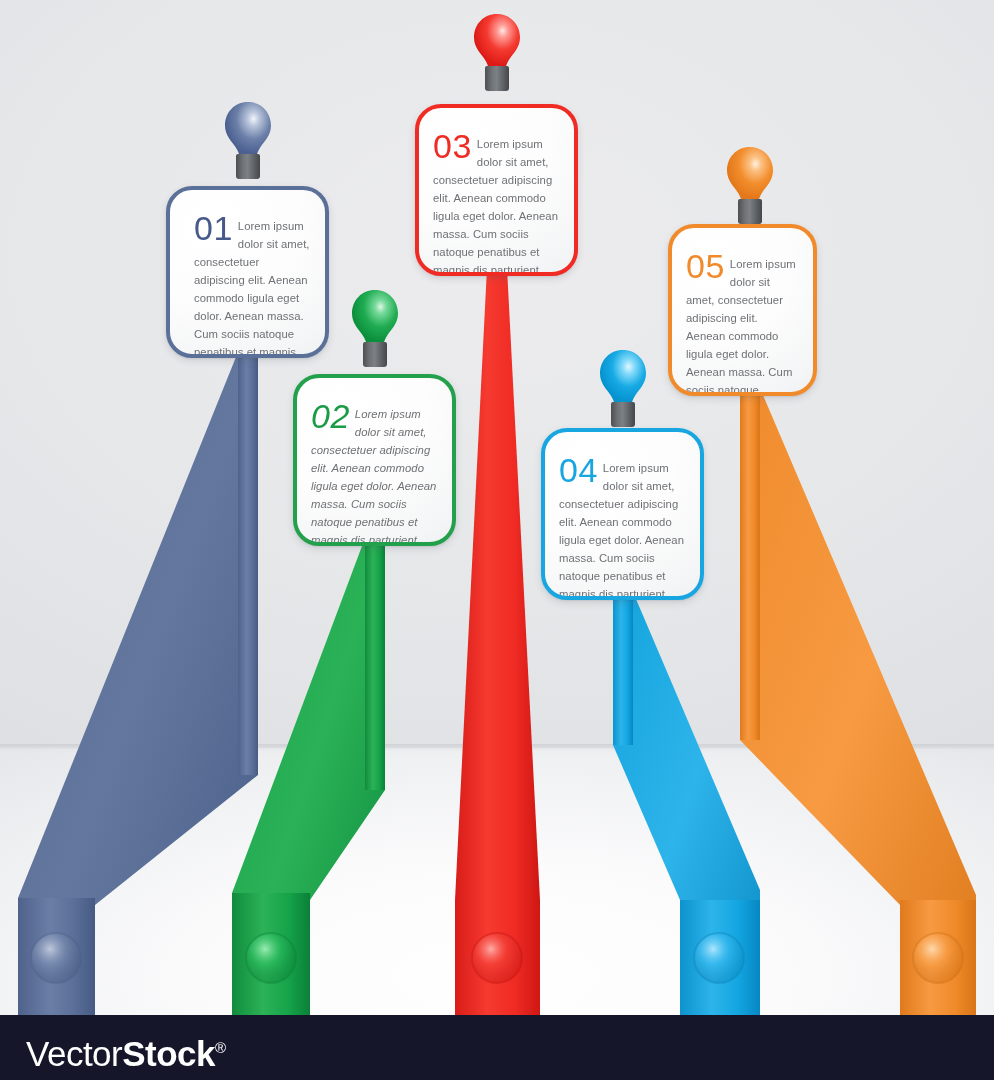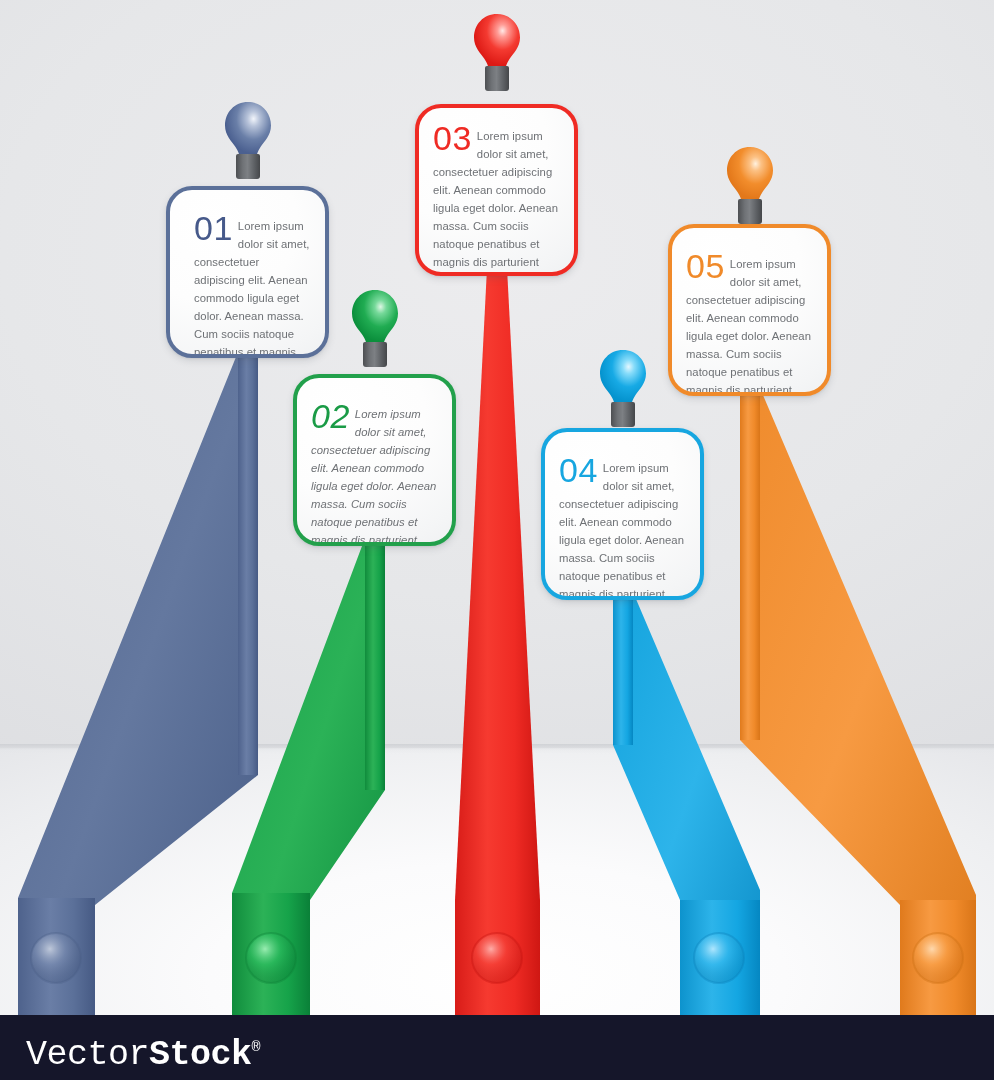--- a/index.html
+++ b/index.html
@@ -87,21 +87,21 @@
     position:absolute;left:0;top:1015px;
     width:994px;height:65px;
     background:#15162a;
   }
   #logo{
     position:absolute;left:26px;top:14px;
     font-size:35px;
     line-height:38px;
     color:#ffffff;
     letter-spacing:-.5px;
-    font-family:Liberation Mono, monospace;
+    font-family:Liberation Sans, sans-serif;
     white-space:nowrap;
   }
   #logo .light{font-weight:300;}
   #logo .bold{font-weight:700;}
   #logo .reg{font-size:15px;vertical-align:super;font-weight:400;}
   #siteurl{
     position:absolute;right:24px;top:27px;
     font-size:21px;
     color:#ffffff;
     font-family:"Liberation Sans",sans-serif;
@@ -332,34 +332,34 @@
   </div>
 
   <div class="card" style="left:293px;top:374px;width:163px;height:172px;border-width:4px;border-color:#22a04b;">
     <div class="card-inner" style="top:26px;font-style:italic;">
       <span class="card-num" style="color:#1a9b46;">02</span>
       <span class="card-text">Lorem ipsum dolor sit amet, consectetuer adipiscing elit. Aenean commodo ligula eget dolor. Aenean massa. Cum sociis natoque penatibus et magnis dis parturient montes, nascetur ridiculus</span>
     </div>
   </div>
 
   <div class="card" style="left:415px;top:104px;width:163px;height:172px;border-width:4px;border-color:#ef2b24;">
-    <div class="card-inner" style="top:18px;">
+    <div class="card-inner" style="top:26px;">
       <span class="card-num" style="color:#ef2b24;">03</span>
       <span class="card-text">Lorem ipsum dolor sit amet, consectetuer adipiscing elit. Aenean commodo ligula eget dolor. Aenean massa. Cum sociis natoque penatibus et magnis dis parturient montes, nascetur ridiculus</span>
     </div>
   </div>
 
   <div class="card" style="left:541px;top:428px;width:163px;height:172px;border-width:4px;border-color:#17a6e0;">
     <div class="card-inner" style="top:26px;">
       <span class="card-num" style="color:#17a6e0;">04</span>
       <span class="card-text">Lorem ipsum dolor sit amet, consectetuer adipiscing elit. Aenean commodo ligula eget dolor. Aenean massa. Cum sociis natoque penatibus et magnis dis parturient montes, nascetur ridiculus</span>
     </div>
   </div>
 
-  <div class="card" style="left:668px;top:224px;width:163px;height:172px;border-width:4px;border-color:#f08a2a;">
+  <div class="card" style="left:668px;top:224px;width:149px;height:172px;border-width:4px;border-color:#f08a2a;">
     <div class="card-inner" style="top:26px;">
       <span class="card-num" style="color:#f08a2a;">05</span>
       <span class="card-text">Lorem ipsum dolor sit amet, consectetuer adipiscing elit. Aenean commodo ligula eget dolor. Aenean massa. Cum sociis natoque penatibus et magnis dis parturient montes, nascetur ridiculus</span>
     </div>
   </div>
 
   <div id="footer">
     <div id="logo"><span class="light">Vector</span><span class="bold">Stock</span><span class="reg">®</span></div>
   </div>
 

